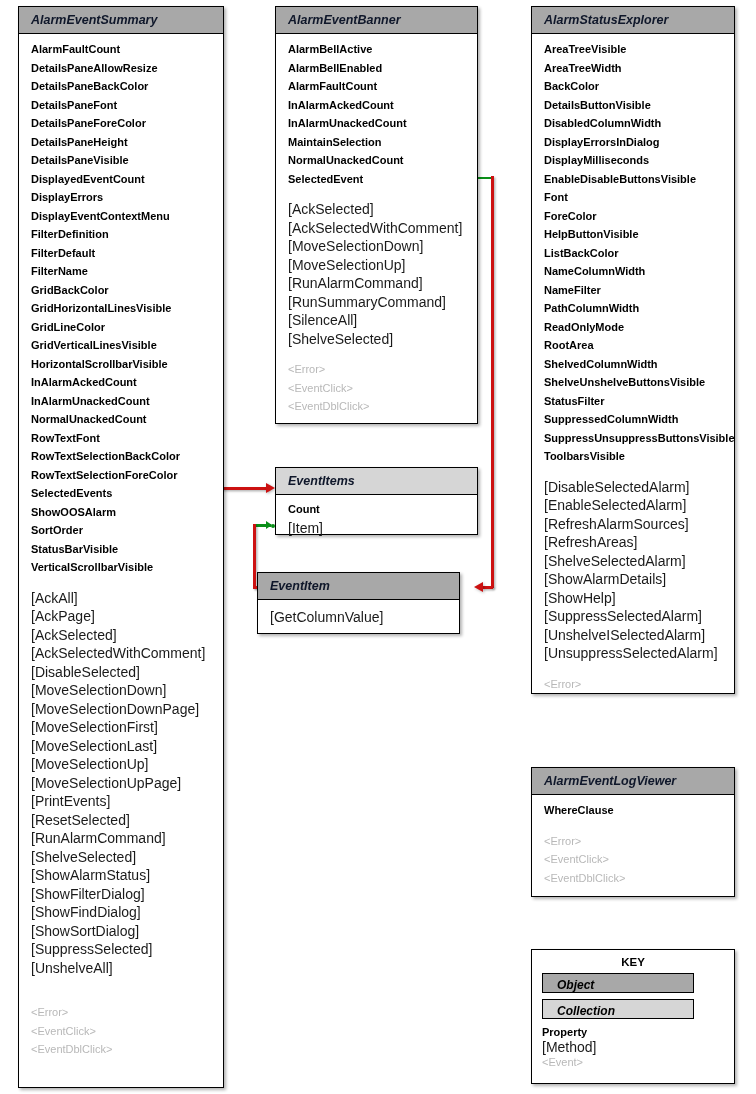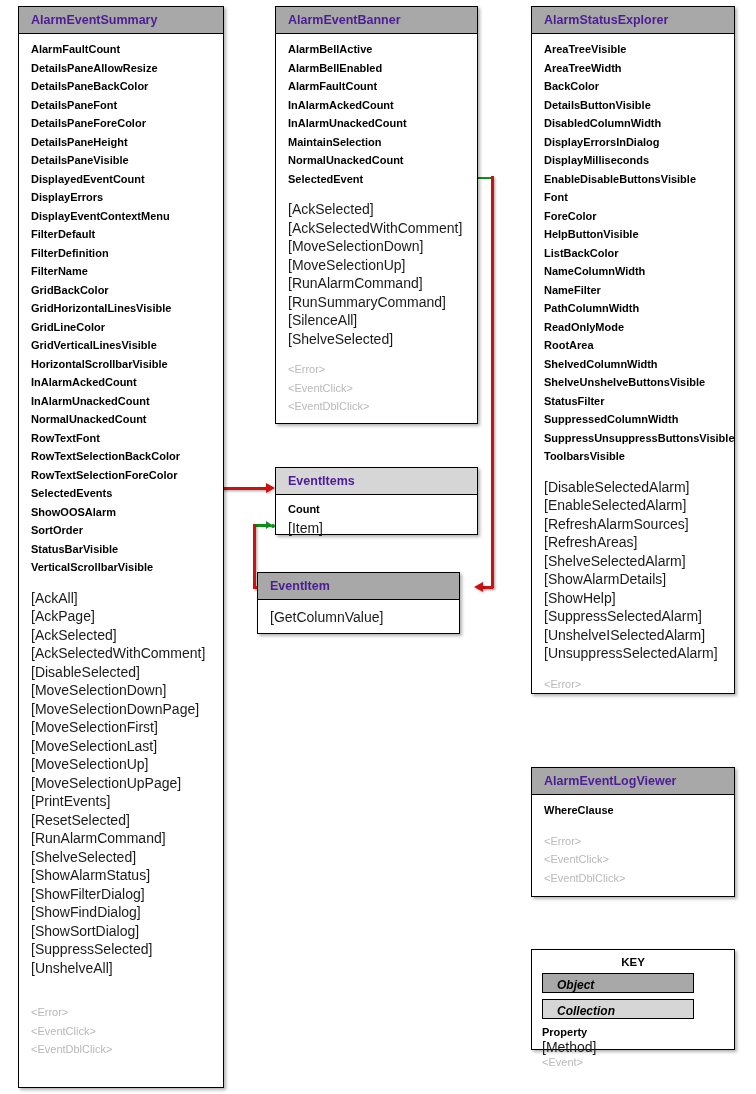--- a/index.html
+++ b/index.html
@@ -2,21 +2,21 @@
 <html><head>
 <meta charset="utf-8">
 <style>
   html,body{margin:0;padding:0;background:#ffffff;}
   body{width:756px;height:1094px;position:relative;
        font-family:"Liberation Sans","DejaVu Sans",sans-serif;
        -webkit-font-smoothing:antialiased;}
 
   .box{position:absolute;background:#ffffff;border:1px solid #000000;
        box-sizing:border-box;box-shadow:2px 2px 3px rgba(0,0,0,0.30);}
-  .box-hdr{font-weight:bold;font-size:12.5px;color:#4c1d95;
+  .box-hdr{font-style:italic;font-weight:bold;font-size:12.5px;color:#0f172a;
            padding:6px 0 6px 12px;border-bottom:1px solid #000;box-sizing:border-box;}
   .hdr-object{background:#a8a8a8;}
   .hdr-collection{background:#d6d6d6;}
   .box-body{padding:6px 0 8px 12px;box-sizing:border-box;}
 
   .prop{font-size:11px;font-weight:bold;color:#000;line-height:18.5px;white-space:nowrap;}
   .method{font-size:14px;font-weight:normal;color:#1a1a1a;line-height:18.5px;white-space:nowrap;}
   .event{font-size:11px;font-weight:normal;color:#b8b8b8;line-height:18.5px;white-space:nowrap;}
   .gap{height:12px;}
   .gap-lg{height:26px;}
@@ -74,22 +74,22 @@
       <div class="prop">AlarmFaultCount</div>
       <div class="prop">DetailsPaneAllowResize</div>
       <div class="prop">DetailsPaneBackColor</div>
       <div class="prop">DetailsPaneFont</div>
       <div class="prop">DetailsPaneForeColor</div>
       <div class="prop">DetailsPaneHeight</div>
       <div class="prop">DetailsPaneVisible</div>
       <div class="prop">DisplayedEventCount</div>
       <div class="prop">DisplayErrors</div>
       <div class="prop">DisplayEventContextMenu</div>
+      <div class="prop">FilterDefinition</div>
       <div class="prop">FilterDefault</div>
-      <div class="prop">FilterDefinition</div>
       <div class="prop">FilterName</div>
       <div class="prop">GridBackColor</div>
       <div class="prop">GridHorizontalLinesVisible</div>
       <div class="prop">GridLineColor</div>
       <div class="prop">GridVerticalLinesVisible</div>
       <div class="prop">HorizontalScrollbarVisible</div>
       <div class="prop">InAlarmAckedCount</div>
       <div class="prop">InAlarmUnackedCount</div>
       <div class="prop">NormalUnackedCount</div>
       <div class="prop">RowTextFont</div>
@@ -234,20 +234,20 @@
   <div class="box-hdr hdr-object">AlarmEventLogViewer</div>
   <div class="box-body">
     <div class="prop">WhereClause</div>
     <div class="gap"></div>
     <div class="event">&lt;Error&gt;</div>
     <div class="event">&lt;EventClick&gt;</div>
     <div class="event">&lt;EventDblClick&gt;</div>
   </div>
 </div>
 
-<div class="key-box" style="left:531px;top:949px;width:204px;height:101px;">
+<div class="key-box" style="left:531px;top:949px;width:204px;height:135px;">
   <div class="key-title">KEY</div>
   <div class="key-swatch hdr-object">Object</div>
   <div class="key-swatch hdr-collection">Collection</div>
   <div class="key-prop">Property</div>
   <div class="key-method">[Method]</div>
   <div class="key-event">&lt;Event&gt;</div>
 </div>
 
 </body></html>

